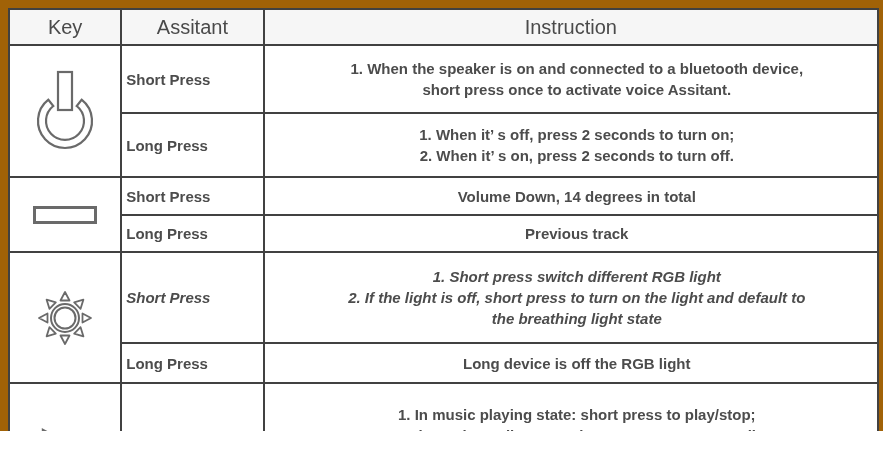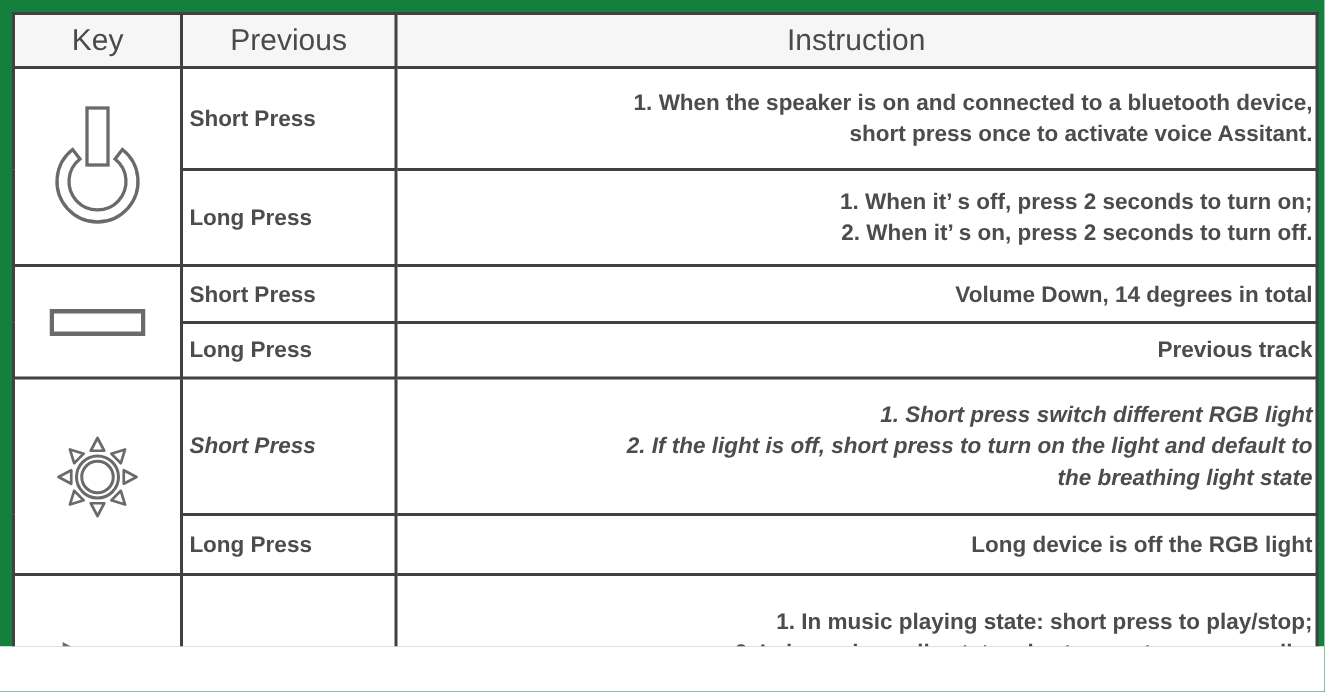--- a/index.html
+++ b/index.html
@@ -1,19 +1,19 @@
 <!DOCTYPE html>
 <html><head>
 <meta charset="utf-8">
 <style>
   html, body { margin: 0; padding: 0; background: #fff; }
   .page {
     position: relative;
     width: 883px; height: 431px;
-    background: #15803d;
+    background: #a16207;
     font-family: "Liberation Sans", sans-serif;
     color: #4c4c4c;
     overflow: hidden;
   }
   table.manual {
     position: absolute; left: 8px; top: 8px;
     width: 871px;
     border-collapse: collapse;
     table-layout: fixed;
   }
@@ -37,21 +37,21 @@
     font-size: 15px;
     font-weight: 700;
     padding: 2px 4px;
   }
   td.ins {
     font-size: 15px;
     font-weight: 700;
     line-height: 21px;
     padding: 4px 2px 4px 14px;
     white-space: pre-line;
-    text-align: right;
+    text-align: center;
   }
   tr.r-power-short td { height: 58px; }
   tr.r-power-long  td { height: 54px; }
   tr.r-vol-short   td { height: 28px; }
   tr.r-vol-long    td { height: 27px; }
   tr.r-rgb-short   td { height: 81px; font-style: italic; }
   tr.r-rgb-long    td { height: 30px; }
   tr.r-play-short  td { height: 136px; }
   .icon-svg { display: block; margin: 0 auto; }
   svg { stroke: #6a6a6a; fill: none; }
@@ -62,21 +62,21 @@
 <div class="page">
   <table class="manual">
     <colgroup>
       <col style="width:112px">
       <col style="width:142px">
       <col style="width:613px">
     </colgroup>
     <thead>
       <tr>
         <th>Key</th>
-        <th>Previous</th>
+        <th>Assitant</th>
         <th>Instruction</th>
       </tr>
     </thead>
     <tbody>
 
       <tr class="r-power-short">
         <td class="key" rowspan="2">
           <svg class="icon-svg" width="68" height="84" viewBox="0 0 68 84">
             <path d="M17.4 30.7 A27 27 0 1 0 50.6 30.7 L45.7 37.0 A19 19 0 1 1 22.3 37.0 Z" stroke-width="2.2" stroke-linejoin="miter"></path>
             <rect x="27" y="3" width="14" height="38" stroke-width="2.2"></rect>

